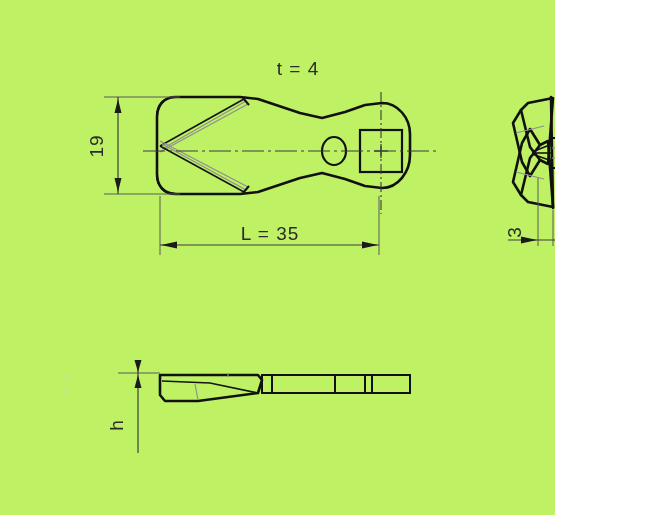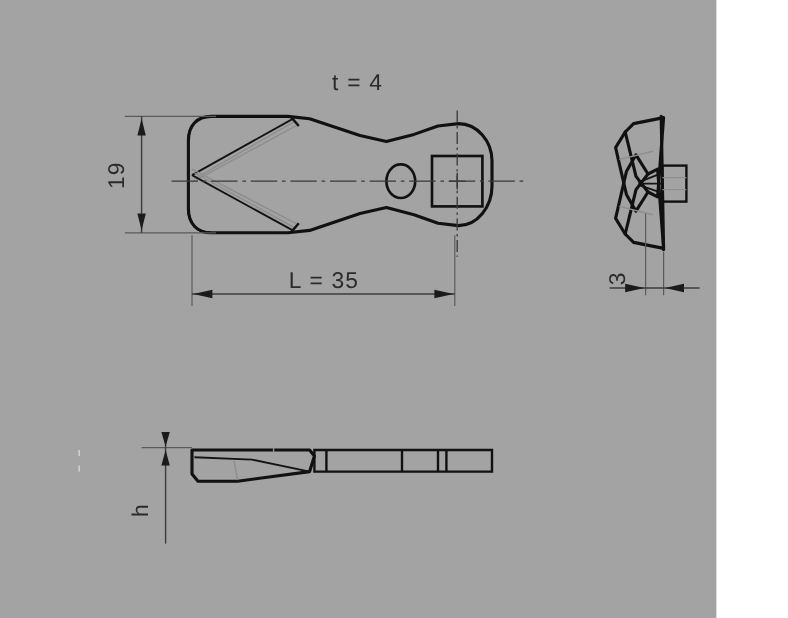--- a/index.html
+++ b/index.html
@@ -5,23 +5,23 @@
   html, body {
     margin: 0;
     padding: 0;
     background: #ffffff;
   }
   body {
     font-family: "Liberation Sans", sans-serif;
   }
   #drawing-root {
     position: relative;
-    width: 597px;
+    width: 555px;
     height: 515px;
-    background: #a3a3a3;
+    background: #bef264;
     overflow: hidden;
   }
   svg#cad {
     position: absolute;
     left: 0;
     top: 0;
     width: 657px;
     height: 515px;
     display: block;
   }

